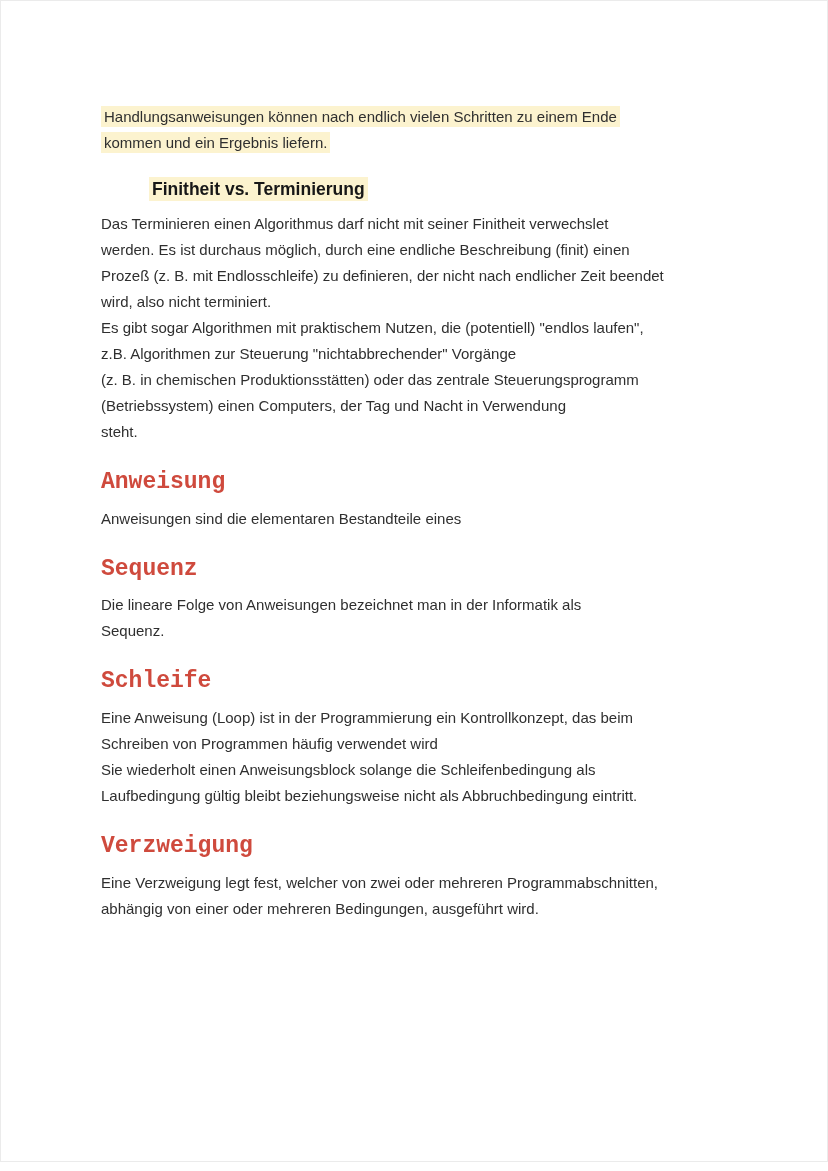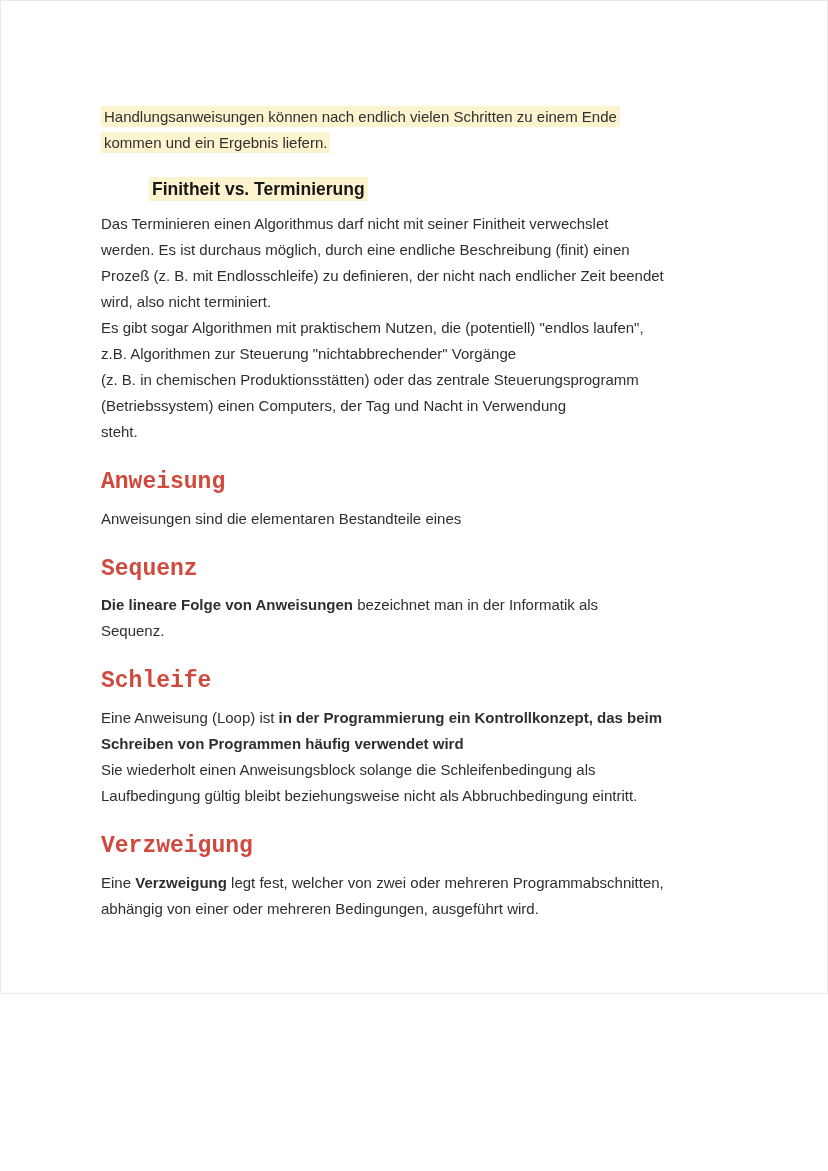--- a/index.html
+++ b/index.html
@@ -4,21 +4,21 @@
 <style>
   * { box-sizing: border-box; }
   html, body { margin: 0; padding: 0; }
   body {
     width: 828px; height: 1171px;
     background: #ffffff;
     font-family: "Liberation Sans", sans-serif;
   }
   .page {
     position: relative;
-    width: 828px; height: 994px;
+    width: 828px; height: 1162px;
     background: #ffffff;
     border: 1px solid #ebebeb;
     overflow: hidden;
   }
   .content {
     padding: 100px 96px 0 100px;
     color: var(--text-color, #2f2f2f);
   }
   p.body {
     margin: 9px 0 0;
@@ -43,21 +43,21 @@
     padding-left: 48px;
   }
   h1.red-heading {
     margin: 22px 0 0;
     font-size: 23px;
     line-height: 30px;
     color: var(--accent-red, #cf4a3d);
     font-weight: 700;
     font-family: Liberation Mono, monospace;
   }
-  .bold { font-weight: 700; }
+  .bold { font-weight: 400; }
   .footer {
     position: absolute;
     left: 52px; right: 54px; top: 1110px;
     display: flex;
     justify-content: space-between;
     font-size: 13.5px;
     color: var(--muted-color, #9b9b9b);
   }
 </style>
 </head>

